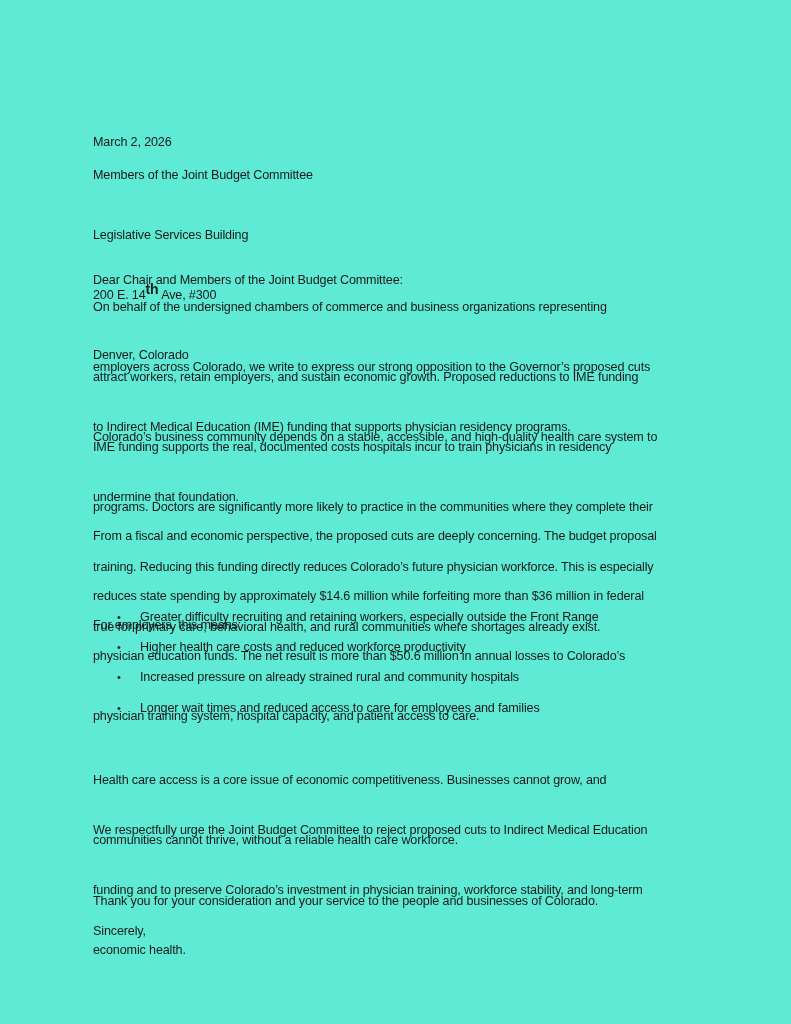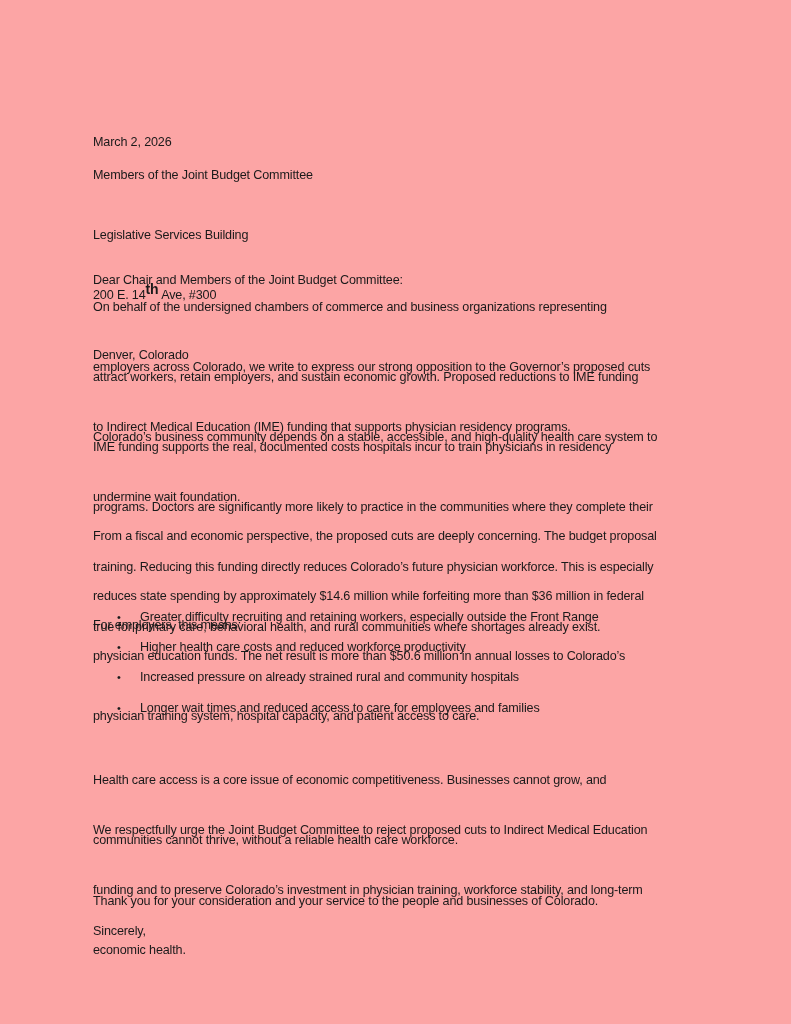--- a/index.html
+++ b/index.html
@@ -1,19 +1,19 @@
 <!DOCTYPE html>
 <html><head>
 <meta charset="utf-8">
 <style>
   html, body { margin: 0; padding: 0; background: #ffffff; }
   body { width: 791px; height: 1024px; position: relative; overflow: hidden; }
   .page {
     position: absolute; left: 0; top: 0; width: 791px; height: 1024px;
-    background: #fca5a5; color: #1a1a1a;
+    background: #5eead4; color: #1a1a1a;
     font-family: "Liberation Sans", "DejaVu Sans", sans-serif;
     font-size: 12.6px; letter-spacing: -0.15px;
   }
   .blk { position: absolute; left: 93px; width: 640px; line-height: 20px; white-space: pre; }
   .ln { display: block; height: 20px; }
   sup { font-size: 14px; font-weight: bold; vertical-align: 5px; line-height: 0; }
   .bullet-row { position: absolute; left: 93px; width: 640px; height: 20px; line-height: 20px; }
   .bullet-dot { position: absolute; left: 24px; top: 0; font-size: 11px; }
   .bullet-text { position: absolute; left: 47px; top: 0; white-space: pre; }
 </style>
@@ -39,21 +39,21 @@
 
   <div class="blk" style="top:257px">
     <span class="ln">On behalf of the undersigned chambers of commerce and business organizations representing</span>
     <span class="ln">employers across Colorado, we write to express our strong opposition to the Governor’s proposed cuts</span>
     <span class="ln">to Indirect Medical Education (IME) funding that supports physician residency programs.</span>
   </div>
 
   <div class="blk" style="top:327px">
     <span class="ln">attract workers, retain employers, and sustain economic growth. Proposed reductions to IME funding</span>
     <span class="ln">Colorado’s business community depends on a stable, accessible, and high-quality health care system to</span>
-    <span class="ln">undermine wait foundation.</span>
+    <span class="ln">undermine that foundation.</span>
   </div>
 
   <div class="blk" style="top:397px">
     <span class="ln">IME funding supports the real, documented costs hospitals incur to train physicians in residency</span>
     <span class="ln">programs. Doctors are significantly more likely to practice in the communities where they complete their</span>
     <span class="ln">training. Reducing this funding directly reduces Colorado’s future physician workforce. This is especially</span>
     <span class="ln">true for primary care, behavioral health, and rural communities where shortages already exist.</span>
   </div>
 
   <div class="blk" style="top:486px">

